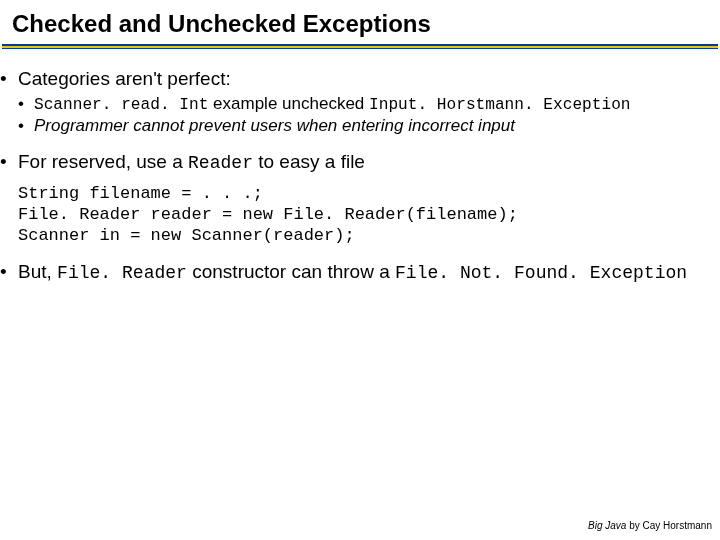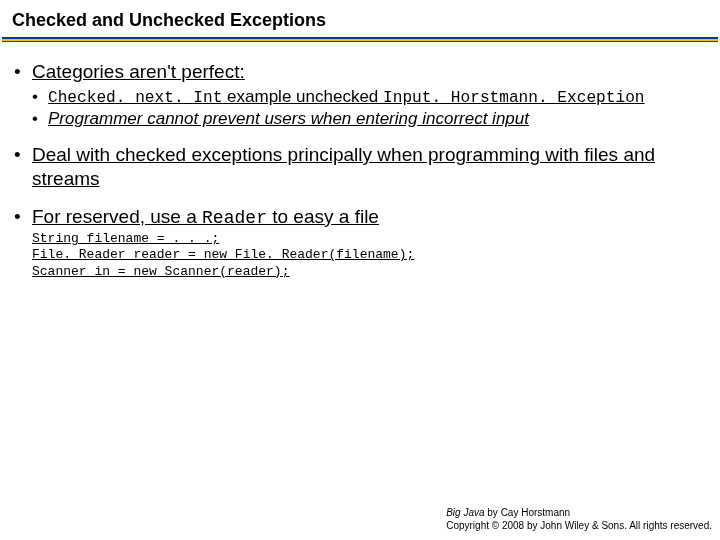--- a/index.html
+++ b/index.html
@@ -6,35 +6,34 @@
   body {
     width: 720px;
     height: 540px;
     background: #ffffff;
     font-family: Arial, Helvetica, sans-serif;
     color: #000;
     position: relative;
     overflow: hidden;
   }
   .slide-title {
-    font-size: 18px;
+    font-size: 24px;
     font-weight: bold;
     padding: 10px 12px 6px 12px;
   }
   .title-underline {
     margin: 0 2px 0 2px;
     height: 5px;
     background: linear-gradient(to bottom, #003a9e 0%, #003a9e 60%, #f2c200 60%, #f2c200 100%);
     border-bottom: 1px solid #003a9e;
   }
   .content {
-    padding: 18px 14px 0 14px;
+    padding: 18px 14px 0 0;
     font-size: 19px;
     line-height: 1.25;
-    text-decoration: underline;
   }
   ul.top { list-style: none; }
   ul.top > li { position: relative; padding-left: 18px; margin-bottom: 14px; }
   ul.top > li::before {
     content: "•";
     position: absolute;
     left: 0;
     top: 0;
     font-size: 19px;
   }
@@ -46,23 +45,23 @@
     left: 0;
     top: 0;
   }
   .sub em { font-style: italic; }
   .code-inline {
     font-family: "Courier New", Courier, monospace;
     font-size: 0.95em;
   }
   .code-block {
     font-family: "Courier New", Courier, monospace;
-    font-size: 13px;
+    font-size: 17px;
     line-height: 1.25;
-    margin-top: 2px;
+    margin-top: 8px;
     white-space: pre;
   }
   .footer {
     position: absolute;
     right: 8px;
     bottom: 8px;
     text-align: left;
     font-size: 10px;
     line-height: 1.25;
   }
@@ -74,37 +73,36 @@
 <div class="slide-title">Checked and Unchecked Exceptions</div>
 <div class="title-underline"></div>
 
 <div class="content">
   <ul class="top">
 
     <li>
       <span>Categories aren't perfect:</span>
       <ul class="sub">
         <li>
-          <span class="code-inline">Checked. next. Int</span><span> example unchecked </span><span class="code-inline">Input. Horstmann. Exception</span>
+          <span class="code-inline">Scanner. read. Int</span><span> example unchecked </span><span class="code-inline">Input. Horstmann. Exception</span>
         </li>
         <li><em>Programmer cannot prevent users when entering incorrect input</em></li>
       </ul>
     </li>
 
-    <li>
-      <span>Deal with checked exceptions principally when programming with files and streams</span>
-    </li>
 
     <li>
       <span>For reserved, use a </span><span class="code-inline">Reader</span><span> to easy a file</span>
       <div class="code-block">String filename = . . .;
 File. Reader reader = new File. Reader(filename);
 Scanner in = new Scanner(reader);</div>
     </li>
 
+    <li>
+      <span>But, </span><span class="code-inline">File. Reader</span><span> constructor can throw a </span><span class="code-inline">File. Not. Found. Exception</span>
+    </li>
 
   </ul>
 </div>
 
 <div class="footer">
   <div><span class="italic">Big Java</span><span> by Cay Horstmann</span></div>
-  <div>Copyright © 2008 by John Wiley &amp; Sons. All rights reserved.</div>
 </div>
 
 </body></html>

